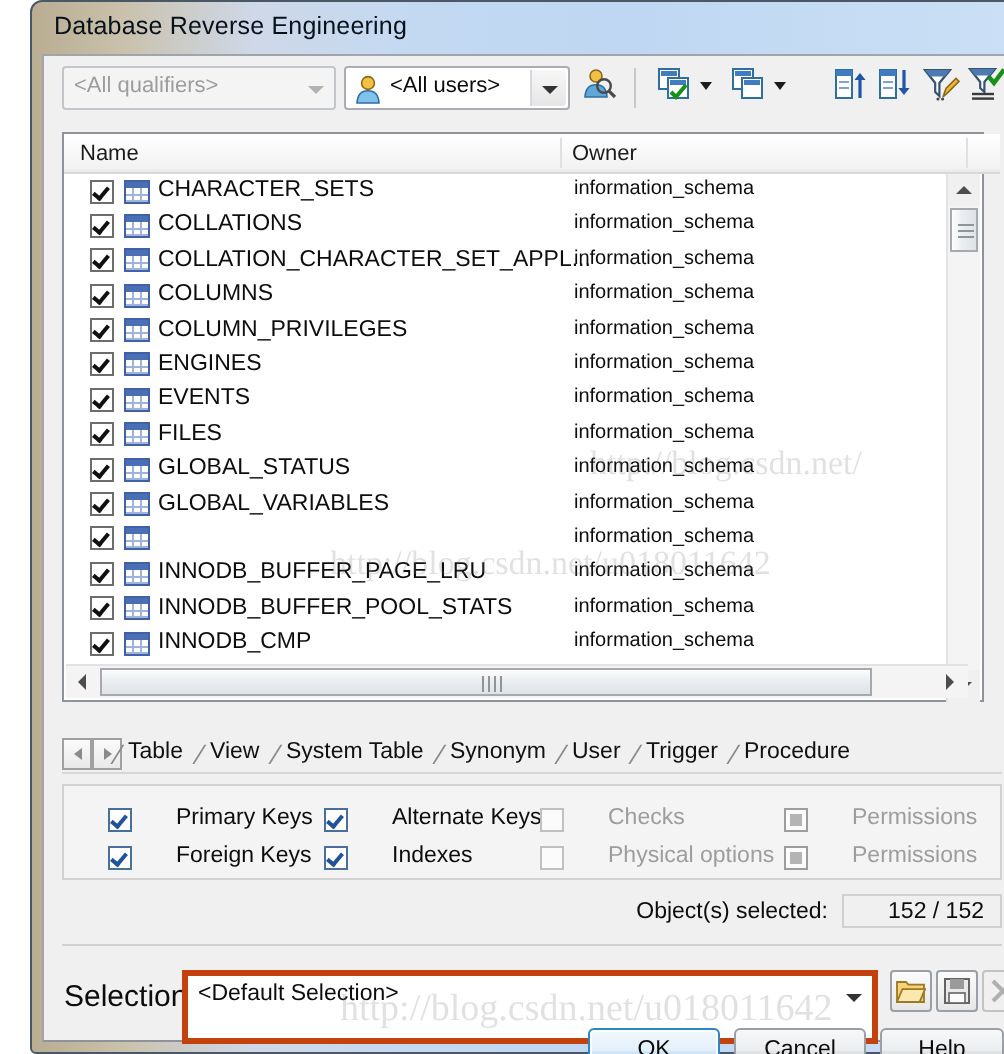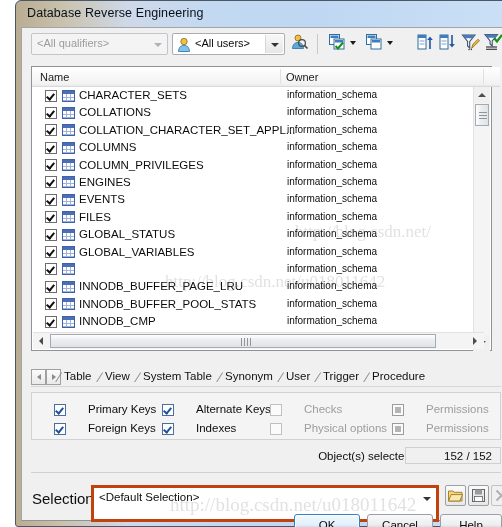--- a/index.html
+++ b/index.html
@@ -187,21 +187,21 @@
   .opt .obox.off{border-color:#c0c0c0;background:#fbfbfb;}
   .opt .obox.greyfill{border-color:#9c9c9c;background:#fbfbfb;}
   .opt .obox.greyfill:after{
     content:"";position:absolute;left:2px;top:2px;width:6px;height:6px;background:#b4b4b4;
   }
   .opt .olabel{position:absolute;left:34px;top:0;}
   .opt.dis .olabel{color:#9d9d9d;}
   
   .count-label{position:absolute;right:96px;top:422px;font-size:11.5px;color:#0d0d0d;}
   .count-box{
-    position:absolute;right:9px;top:419px;width:96px;height:17px;box-sizing:border-box;
+    position:absolute;right:9px;top:419px;width:80px;height:17px;box-sizing:border-box;
     background:#f0f0f0;border:1px solid #d0d0d0;
   }
   .count-val{position:absolute;right:8px;top:2px;font-size:11.5px;color:#0d0d0d;}
   .hr{position:absolute;left:9px;top:444px;width:470px;height:1px;background:#d0d0d0;}
   
   .sel-label{position:absolute;left:10px;top:462px;font-size:15px;color:#0d0d0d;}
   .sel-combo{
     position:absolute;left:69px;top:457px;width:348px;height:37px;box-sizing:border-box;
     background:#ffffff;border:3px solid #c2410c;
   }

